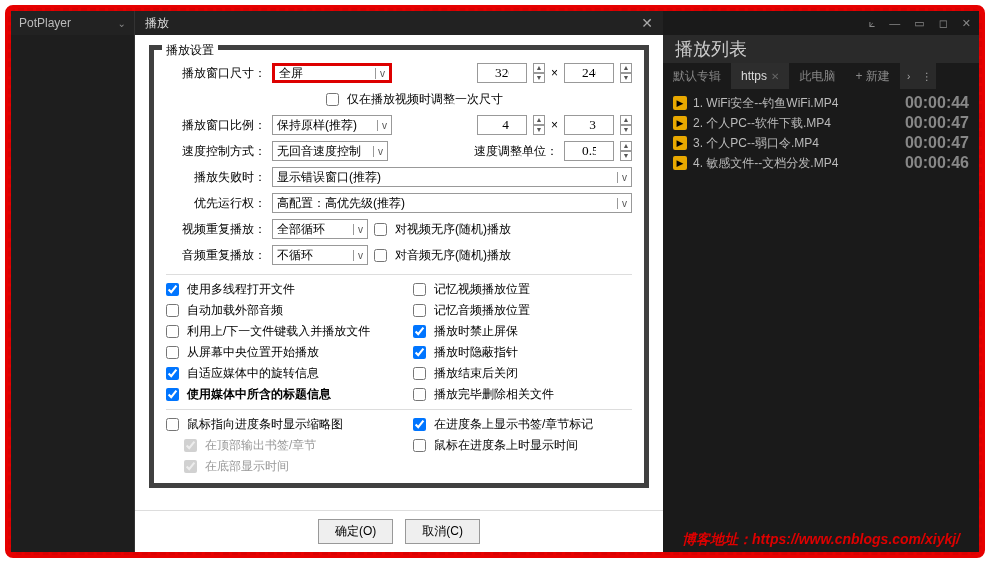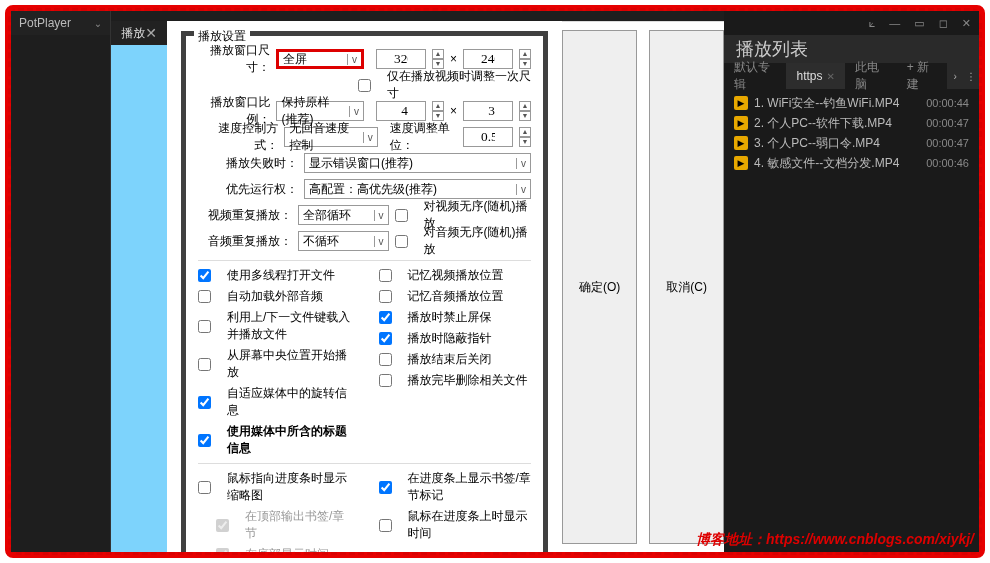--- a/index.html
+++ b/index.html
@@ -9,57 +9,57 @@
 .rough-border::before { content:""; position:absolute; inset:-3px; border:3px dashed rgba(200,0,0,.5); border-radius:10px; }
 
 .app { position: absolute; top: 11px; left: 11px; right: 11px; bottom: 11px; background: #1e1e1e; display: flex; color: #ccc; font-size: 12px; }
 
 
 .player-col { width: 124px; background: #1e1e1e; border-right: 1px solid #333; }
 .player-title { height: 24px; display:flex; align-items:center; justify-content:space-between; padding:0 8px; color:#bbb; background:#222; }
 .player-title .chev { font-size:10px; color:#888; }
 
 
-.dialog { flex: 1; display:flex; flex-direction:row; background:#7dd3fc;margin-top:10px; }
+.dialog { flex: 1; display:flex; flex-direction:column; background:#f0abfc; }
 .dialog-titlebar { height:24px; background:#222; color:#ddd; display:flex; align-items:center; padding:0 10px; justify-content:space-between; }
 .dialog-titlebar .close { font-size:14px; color:#aaa; }
 .dialog-body { flex:1; background:#fff; color:#000; padding:10px 14px 6px; overflow:hidden; }
 .fieldset { border:5px solid #404040; padding:10px 12px 8px; position:relative; }
 .legend { position:absolute; top:-8px; left:8px; background:#fff; padding:0 4px; font-size:12px; }
 .row { display:flex; align-items:center; height:26px; gap:6px; font-size:12px; }
 .row label.lbl { width:100px; text-align:right; }
 .sel { border:1px solid #999; height:20px; display:flex; align-items:center; background:#fff; }
 .sel .val { padding:8px 4px; flex:1; }
 .sel .arrow { width:14px; text-align:center; border-left:1px solid #999; font-size:10px; color:#555; }
 .num { border:1px solid #999; height:20px; width:50px; text-align:right; padding:0 17px;font-family:Liberation Serif, serif; }
 .spin { display:flex; flex-direction:column; height:20px; }
 .spin span { width:12px; height:10px; border:1px solid #999; font-size:7px; text-align:center; line-height:7px; color:#555; }
 .highlight { border:3px solid #d00 !important; }
-.chk { display:flex; align-items:center; gap:16px; }
+.chk { display:flex; align-items:center; gap:8px; }
 .chk input { width:13px; height:13px; }
 .cols { display:flex; gap:28px; }
 .col { flex:1; display:flex; flex-direction:column; gap:4px; }
 .btnrow { display:flex; justify-content:center; gap:12px; padding:8px 0; background:#fff; border-top:1px solid #ddd; }
 .btn { border:1px solid #999; background:#efefef; padding:3px 16px; font-size:12px; }
 
 
 .playlist { width: 316px; background:#1a1a1a; display:flex; flex-direction:column; }
 .pl-titlebar { height:24px; display:flex; align-items:center; justify-content:flex-end; gap:14px; padding:0 8px; color:#888; font-size:11px; }
 .pl-header { height:28px; background:#2a2a2a; display:flex; align-items:center; padding:0 12px; color:#ccc; font-size:18px; font-weight:500; }
 .pl-tabs { height:26px; display:flex; align-items:stretch; background:#1a1a1a; }
 .pl-tab { display:flex; align-items:center; padding:0 10px; color:#888; font-size:12px; gap:4px; }
 .pl-tab.active { background:#2d2d2d; color:#ddd; }
 .pl-tab .x { font-size:10px; color:#666; }
 .pl-nav { width:18px; display:flex; align-items:center; justify-content:center; background:#2a2a2a; color:#aaa; font-size:10px; }
 .pl-items { flex:1; padding:4px 0; }
 .pl-item { height:20px; display:flex; align-items:center; padding:0 10px; gap:6px; color:#bbb; font-size:12px; }
 .pl-item .icon { width:14px; height:14px; background:#e8a800; border-radius:2px; display:flex; align-items:center; justify-content:center; color:#000; font-size:9px; }
-.pl-item .dur { margin-left:auto; color:#888; font-size:11px; }
-
-.blog-link { position:absolute; bottom:14px; right:16px; color:#d00; font-style:italic; font-weight:bold; font-size:14px; }
+.pl-item .dur { margin-left:auto; color:#888; font-size:16px;font-weight:bold; }
+
+.blog-link { position:absolute; bottom:14px; right:30px; color:#d00; font-style:italic; font-weight:bold; font-size:14px; }
 </style>
 </head>
 <body>
 
 <div class="rough-border"></div>
 <div class="app">
 
   <div class="player-col">
     <div class="player-title">
       <span>PotPlayer</span>

